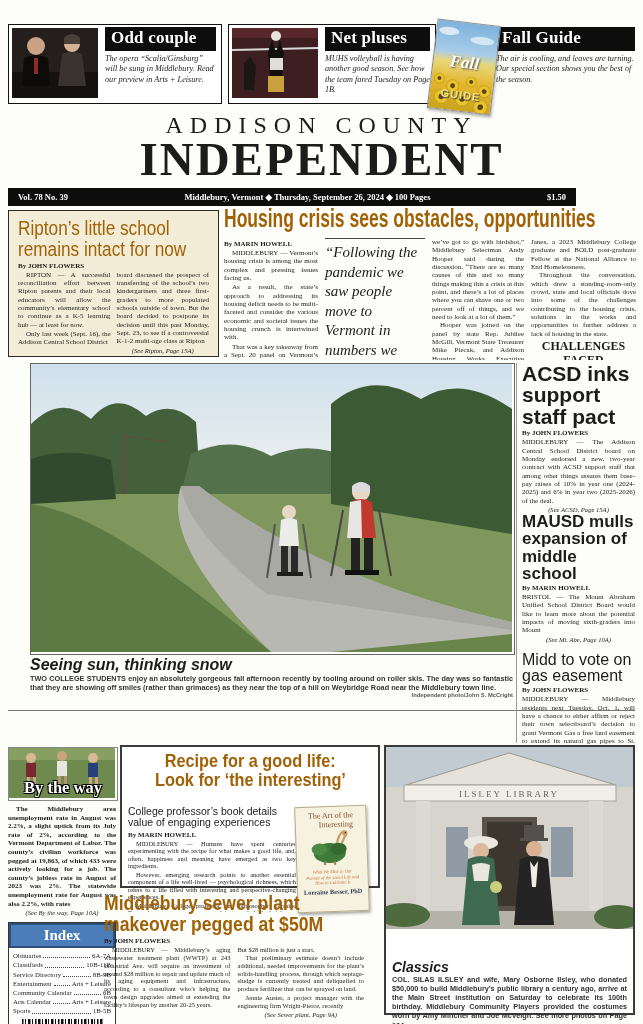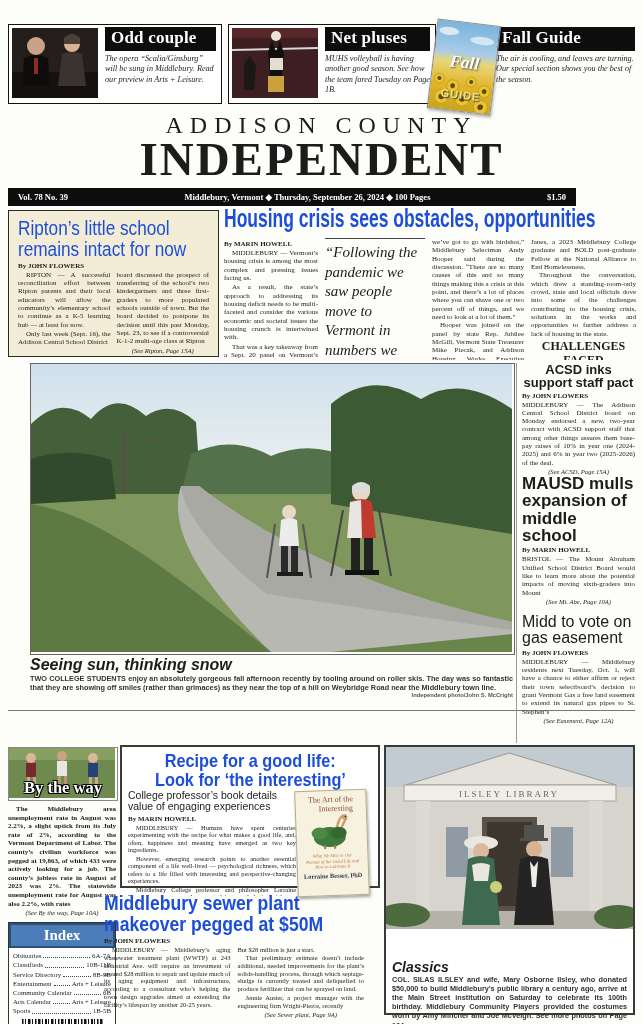--- a/index.html
+++ b/index.html
@@ -37,21 +37,21 @@
   .capt-title{font-family:"Liberation Sans",sans-serif;font-weight:bold;font-style:italic;font-size:16px;}
   .capt-text{font-family:"Liberation Sans",sans-serif;font-weight:bold;font-size:7.3px;line-height:1.25;color:#333;}
   .credit{font-family:"Liberation Sans",sans-serif;font-weight:bold;font-size:5.8px;color:#555;text-align:right;}
   
   #index-box{border:1px solid #333;background:#fff;}
   #index-head{background:#4b7db8;color:#fff;text-align:center;font-size:15px;font-weight:bold;
               font-family:"Liberation Serif",serif;padding:2px 0;border:2px solid #2c4f7c;}
   .idx-row{display:flex;align-items:flex-end;font-size:6.8px;line-height:1.35;padding:0 4px;}
   .idx-dots{flex:1;border-bottom:1px dotted #444;margin:0 2px 2px;}
   
-  .hl{font-family:"Liberation Sans",sans-serif;color:#1d4ed8;}
+  .hl{font-family:"Liberation Sans",sans-serif;color:#a16207;}
   
   #sidebar{border-left:1px solid #999;padding-left:5px;}
   .sb-hl{font-family:"Liberation Sans",sans-serif;font-weight:bold;line-height:1.02;margin:0 0 2px;}
   
   #book{background:#f7f2e0;border:1px solid #b9ab8a;box-shadow:1px 2px 3px rgba(0,0,0,.35);
         transform:rotate(-2deg);text-align:center;overflow:hidden;}
   .book-title{color:#8a4b2e;font-size:8px;line-height:1.15;font-family:"Liberation Serif",serif;}
   .book-script{color:#c07840;font-size:4.6px;font-style:italic;line-height:1.2;}
   .book-author{color:#2e3a52;font-size:6.4px;font-weight:bold;}
   .boxed{border:2px solid #3a3a3a;background:#fff;}
@@ -245,21 +245,21 @@
 
   <div class="abs" style="left:30px;top:656px;width:483px;">
     <div class="capt-title">Seeing sun, thinking snow</div>
     <div class="capt-text just">TWO COLLEGE STUDENTS enjoy an absolutely gorgeous fall afternoon recently by tooling around on roller skis. The day was so fantastic that they are showing off smiles (rather than grimaces) as they near the top of a hill on Weybridge Road near the Middlebury town line.</div>
     <div class="credit">Independent photo/John S. McCright</div>
   </div>
   <div class="abs" style="left:8px;top:710px;width:627px;border-top:1px solid #777;"></div>
 
   <div id="sidebar" class="abs" style="left:516px;top:363px;width:119px;height:380px;box-sizing:border-box;">
     <div>
-      <div class="sb-hl" style="font-size:13px;text-align:center;">ACSD inks support staff pact</div>
+      <div class="sb-hl" style="font-size:21px;">ACSD inks support staff pact</div>
       <div class="byline">By JOHN FLOWERS</div>
       <div class="body7 just">
           <p>MIDDLEBURY — The Addison Central School District board on Monday endorsed a new, two-year contract with ACSD support staff that among other things assures them base-pay raises of 10% in year one (2024-2025) and 6% in year two (2025-2026) of the deal.</p>
         </div>
       <p class="jump">(See ACSD, Page 15A)</p>
     </div>
     <div style="margin-top:0;">
       <div class="sb-hl" style="font-size:17px;">MAUSD mulls expansion of middle school</div>
       <div class="byline">By MARIN HOWELL</div>
       <div class="body7 just">
@@ -377,21 +377,21 @@
         
       </div>
     </div>
   </div>
 
   <div class="abs boxed" style="left:120px;top:745px;width:260px;height:143px;box-sizing:border-box;padding:4px 6px;">
     <div class="hl" style="font-weight:bold;font-size:18.5px;line-height:1.05;text-align:center;">
       <div><span class="cond" style="transform:scaleX(.88);transform-origin:50% 0;display:inline-block;white-space:nowrap;">Recipe for a good life:</span></div>
       <div><span class="cond" style="transform:scaleX(.88);transform-origin:50% 0;display:inline-block;white-space:nowrap;">Look for ‘the interesting’</span></div>
     </div>
-    <div style="display:flex;margin-top:0;">
+    <div style="display:flex;margin-top:16px;">
       <div style="width:168px;">
         <div class="hl" style="font-size:10.5px;line-height:1.1;font-weight:normal;color:#222;">College professor’s book details value of engaging experiences</div>
         <div class="byline">By MARIN HOWELL</div>
         <div class="just" style="font-size:6.4px;line-height:1.17;height:72px;overflow:hidden;">
           <p class="ind">MIDDLEBURY — Humans have spent centuries experimenting with the recipe for what makes a good life, and, often, happiness and meaning have emerged as two key ingredients.</p>
           <p class="ind">However, emerging research points to another essential component of a life well-lived — psychological richness, which refers to a life filled with interesting and perspective-changing experiences.</p>
           <p class="ind">Middlebury College professor and philosopher Lorraine Besser has spent several years studying psychological richness. In her new book, “The Art of</p>
 
         </div>
       </div>

